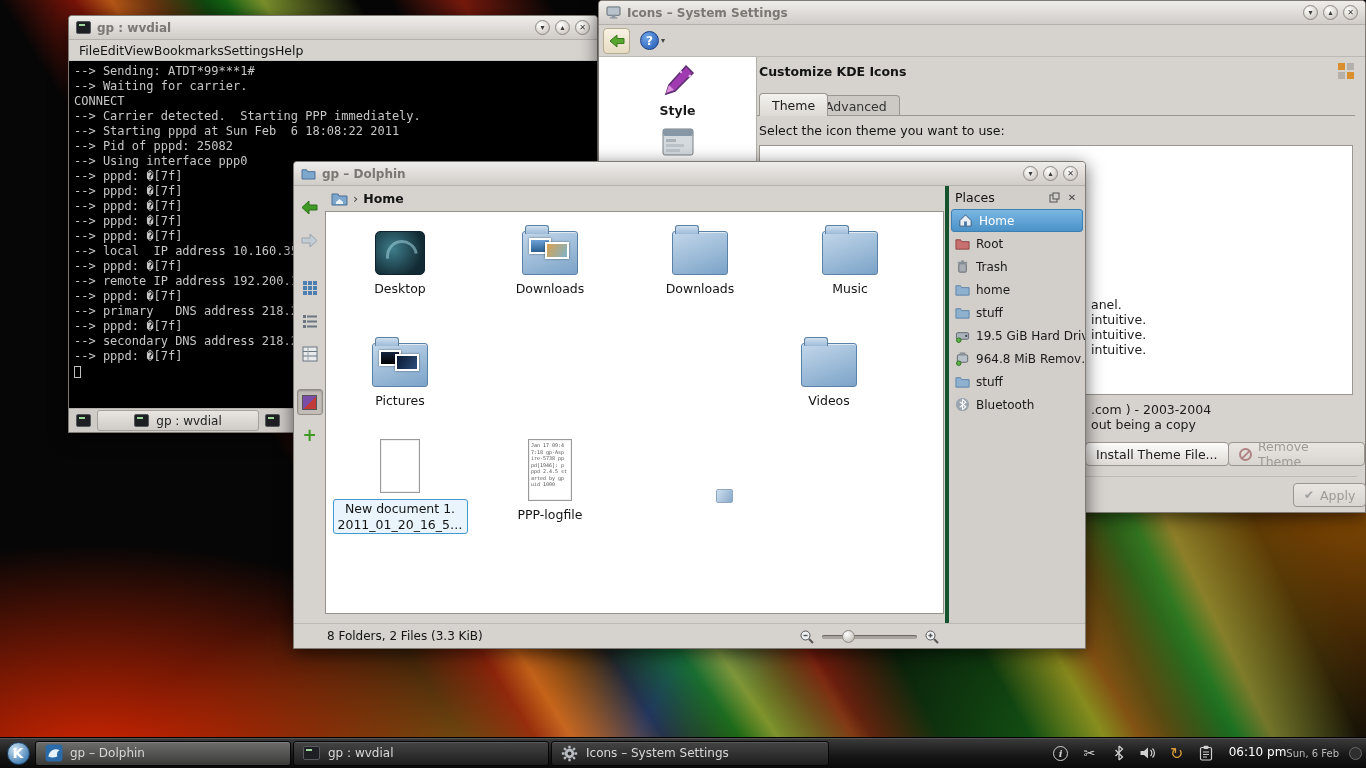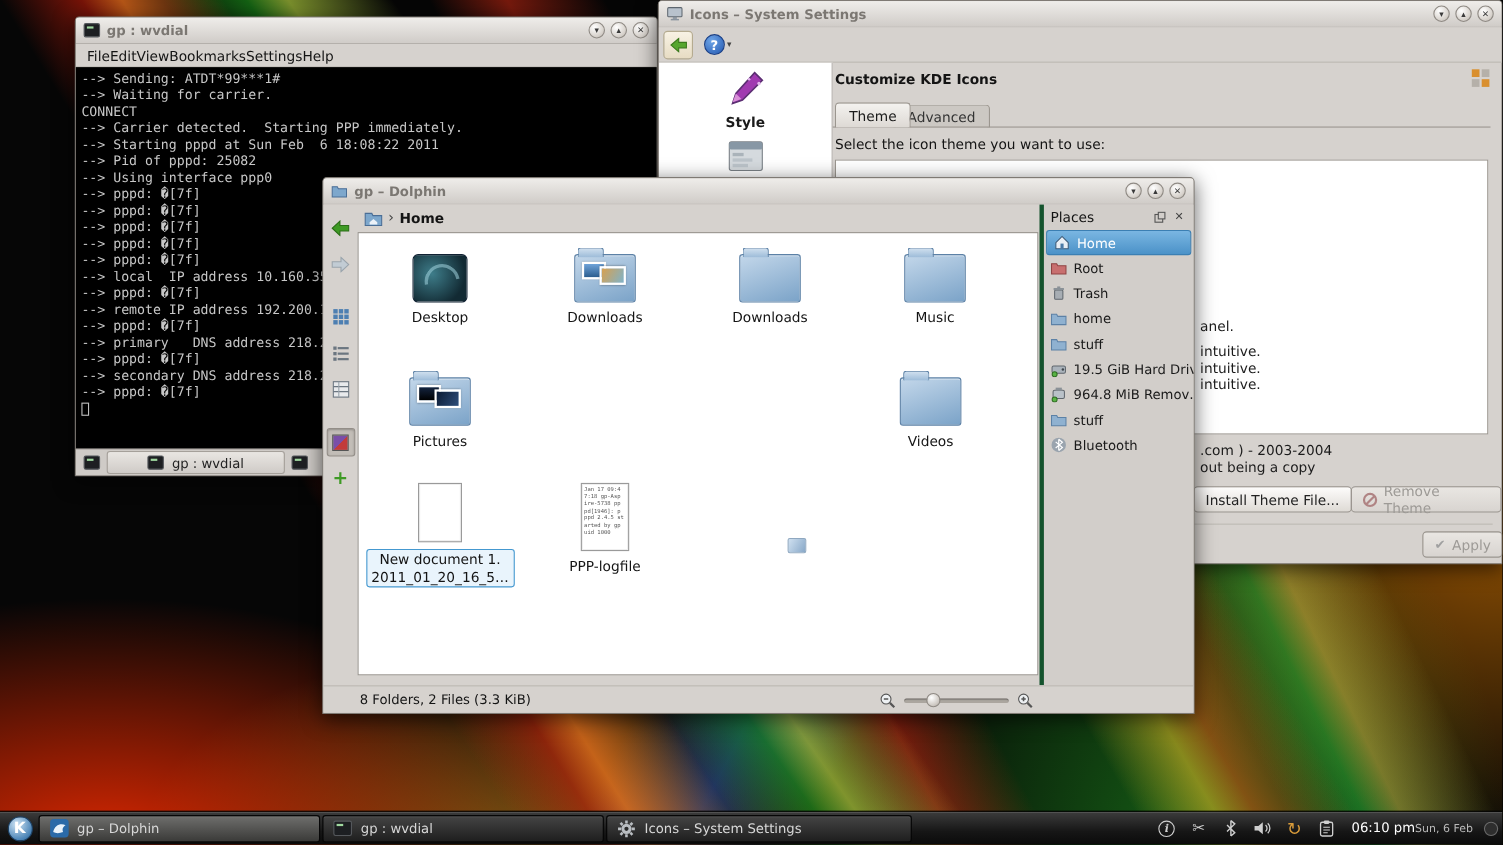--- a/index.html
+++ b/index.html
@@ -86,21 +86,21 @@
   .tab { position:absolute; height:23px; padding:0 12px; display:flex; align-items:center;
     font-size:12.5px; color:#1a1a1a; border:1px solid #9b968f; border-bottom:none;
     border-radius:4px 4px 0 0; }
   #tab-theme { left:160px; top:36px; background:linear-gradient(#f4f2ef,#ddd9d4); z-index:2; }
   #tab-advanced { left:213px; top:38px; height:21px; background:#ccc8c3; color:#333; }
   #tabline { position:absolute; left:158px; right:10px; top:58px; height:1px; background:#9b968f; }
   #settings-instruction { position:absolute; left:160px; top:66px; font-size:12.5px; color:#141414; }
   #theme-listbox { position:absolute; left:160px; top:88px; width:594px; height:250px;
     background:#fff; border:1px solid #9b968f; }
   .frag { position:absolute; font-size:12.5px; color:#1c1c1c; white-space:nowrap; }
-  #frag0 { left:492px; top:232px; } #frag1 { left:492px; top:255px; }
+  #frag0 { left:492px; top:240px; } #frag1 { left:492px; top:255px; }
   #frag2 { left:492px; top:270px; } #frag3 { left:492px; top:285px; }
   #desc0 { left:492px; top:345px; } #desc1 { left:492px; top:360px; }
   #btn-install { position:absolute; left:486px; top:385px; }
   #btn-remove { position:absolute; left:629px; top:385px; }
   .no-ic { width:13px; height:13px; border:2px solid #b08484; border-radius:50%; position:relative; flex:none; }
   .no-ic::after { content:""; position:absolute; left:-1px; top:4.5px; width:11px; height:2px;
     background:#b08484; transform:rotate(-45deg); }
   #settings-sep { position:absolute; left:8px; right:8px; top:419px; height:1px; background:#bdb9b4; }
   #btn-apply { position:absolute; left:694px; top:426px; }
   .check-ic { color:#a0a0a0; font-size:12px; }
@@ -116,21 +116,21 @@
   .vspace { height:8px; flex:none; }
   #dolphin-center { flex:1; display:flex; flex-direction:column; min-width:0; }
   #breadcrumb { height:25px; flex:none; display:flex; align-items:center; gap:5px;
     padding:0 6px; background:#d6d2ce; }
   #breadcrumb .chev { color:#444; font-size:13px; }
   #breadcrumb .crumb { font-weight:bold; font-size:12.5px; color:#141414; }
   #iconview { flex:1; position:relative; background:#fff; border:1px solid #96918b; margin:0 1px 9px 0; overflow:hidden; }
   .cell { position:absolute; width:112px; display:flex; flex-direction:column; align-items:center; gap:6px; }
   .cell .clabel { font-size:12.5px; color:#141414; text-align:center; line-height:1.2; }
   .c-r1c1{left:18px; top:9px;}  .c-r1c2{left:168px; top:9px;}  .c-r1c3{left:318px; top:9px;}  .c-r1c4{left:468px; top:9px;}
-  .c-r2c1{left:18px; top:121px;} .c-r2c2{left:168px; top:121px;} .c-r2c3{left:318px; top:121px;} .c-r2c4{left:464px; top:121px;}
+  .c-r2c1{left:18px; top:121px;} .c-r2c2{left:168px; top:121px;} .c-r2c3{left:318px; top:121px;} .c-r2c4{left:447px; top:121px;}
   .c-r3c1{left:18px; top:227px;} .c-r3c2{left:168px; top:227px;}
 
   .ficonwrap { height:54px; display:flex; align-items:flex-end; justify-content:center; }
   .folder { width:56px; height:44px; position:relative; border-radius:3px;
     background:linear-gradient(160deg,#c3d7ea,#7ba3c8); border:1px solid #5c81a6;
     box-shadow:inset 0 1px 0 rgba(255,255,255,.6); }
   .folder::before { content:""; position:absolute; top:-7px; left:2px; width:22px; height:8px;
     background:linear-gradient(#cfdfee,#9cbbd8); border:1px solid #5c81a6; border-bottom:none;
     border-radius:3px 3px 0 0; }
   .thumb { position:absolute; border:2px solid #fff; box-shadow:0 0 2px rgba(0,0,0,.5); }

